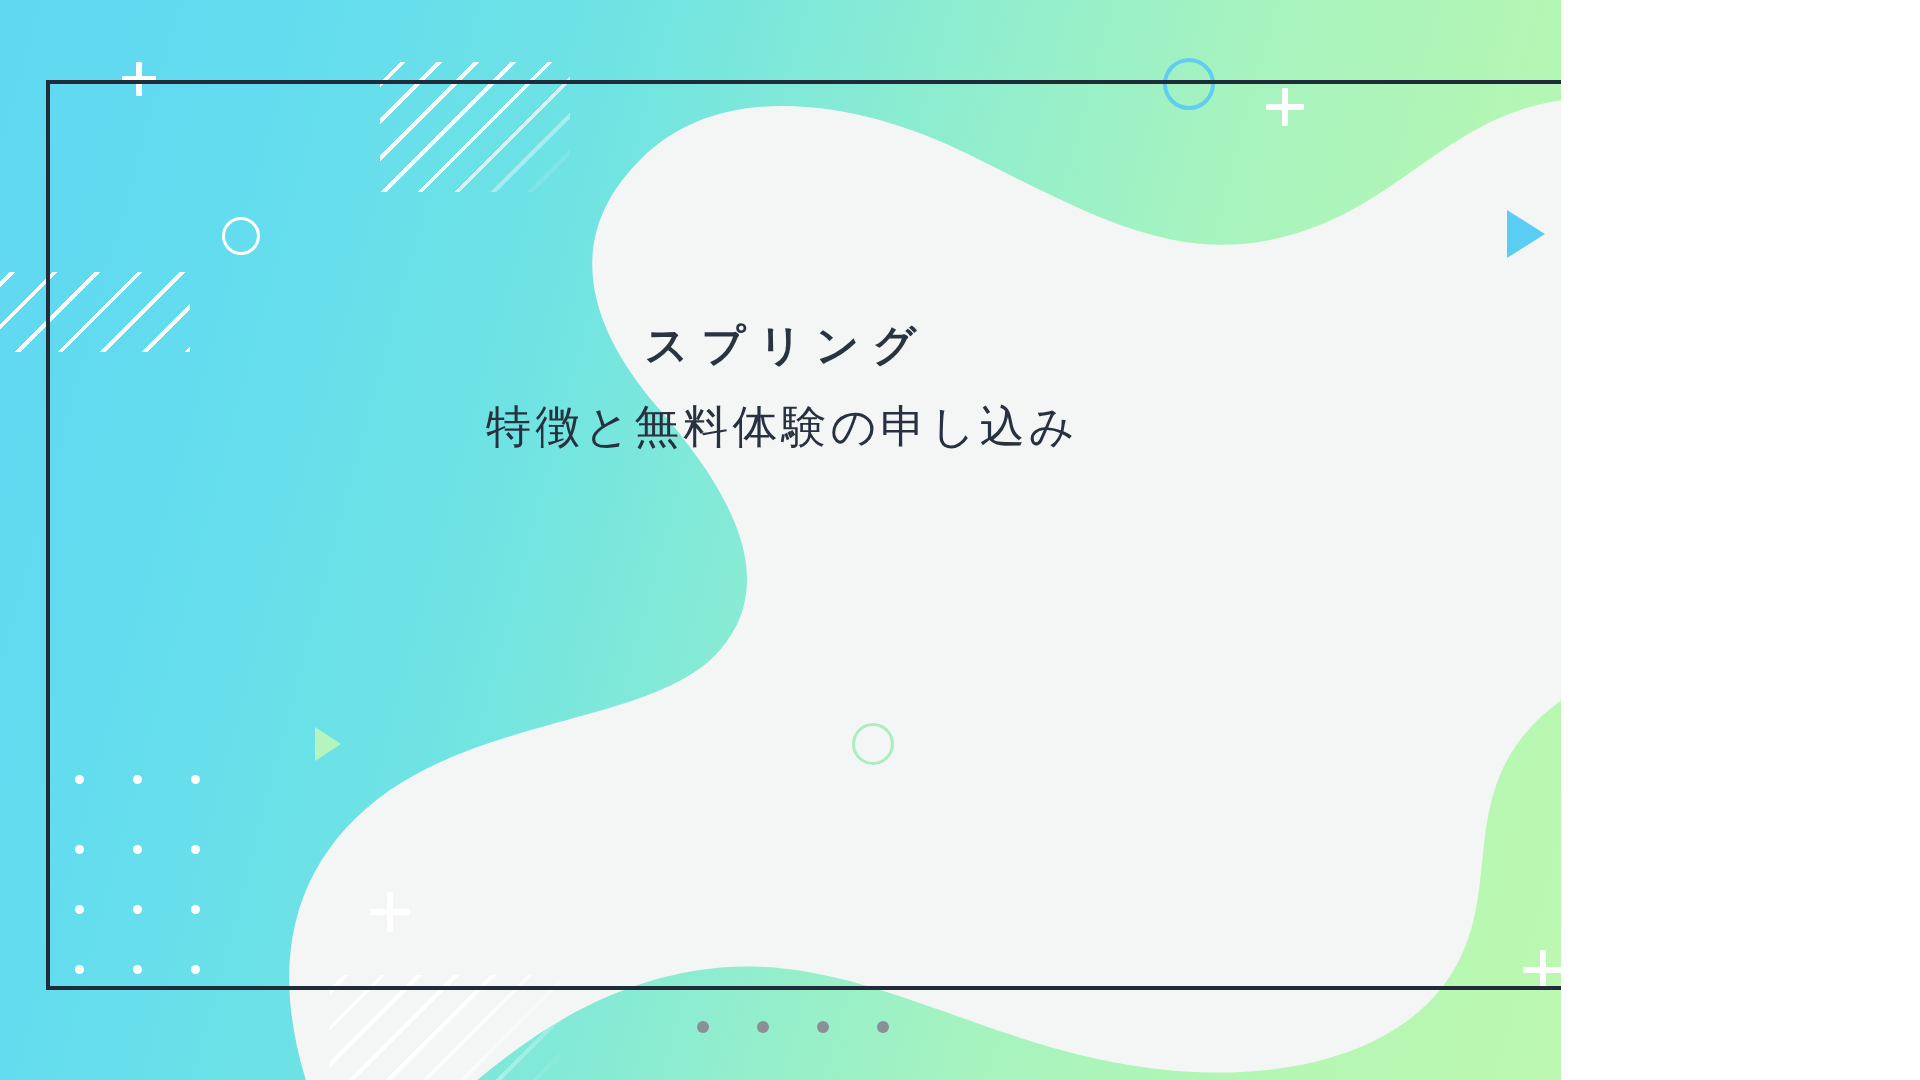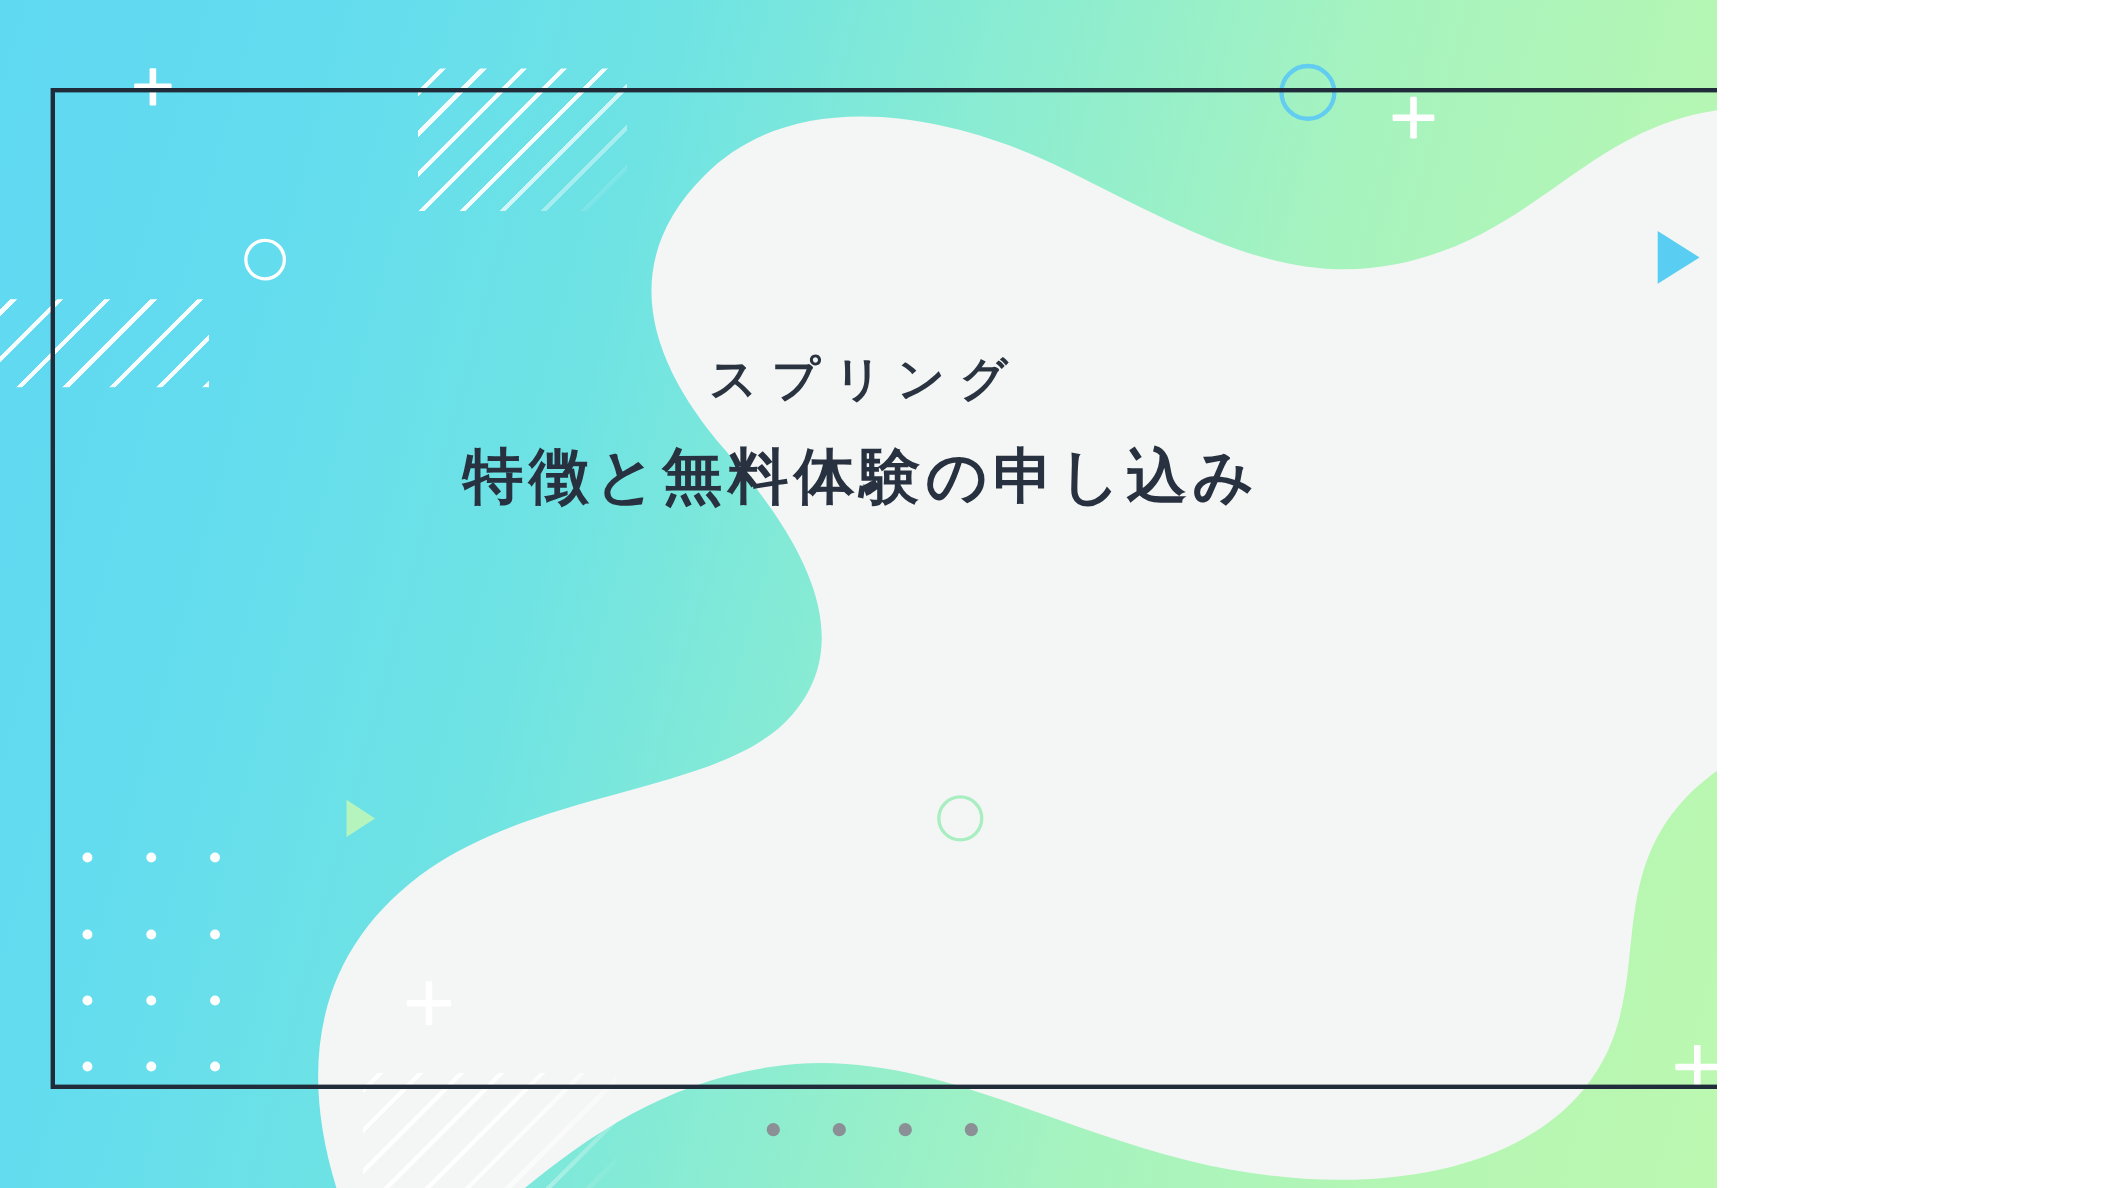--- a/index.html
+++ b/index.html
@@ -121,22 +121,22 @@
     font-size:104px;
     font-weight:800;
     letter-spacing:0.045em;
     text-indent:0.045em;
     line-height:1.16;
     color:#232d3b;
     white-space:nowrap;
   }
   .subline {
     margin-top:28px;
-    font-size:55px;
-    font-weight:700;
+    font-size:45px;
+    font-weight:400;
     letter-spacing:0.09em;
     text-indent:0.09em;
     line-height:1.2;
     color:#27313f;
   }
 </style>
 </head>
 <body>
 
 <div id="stage">

